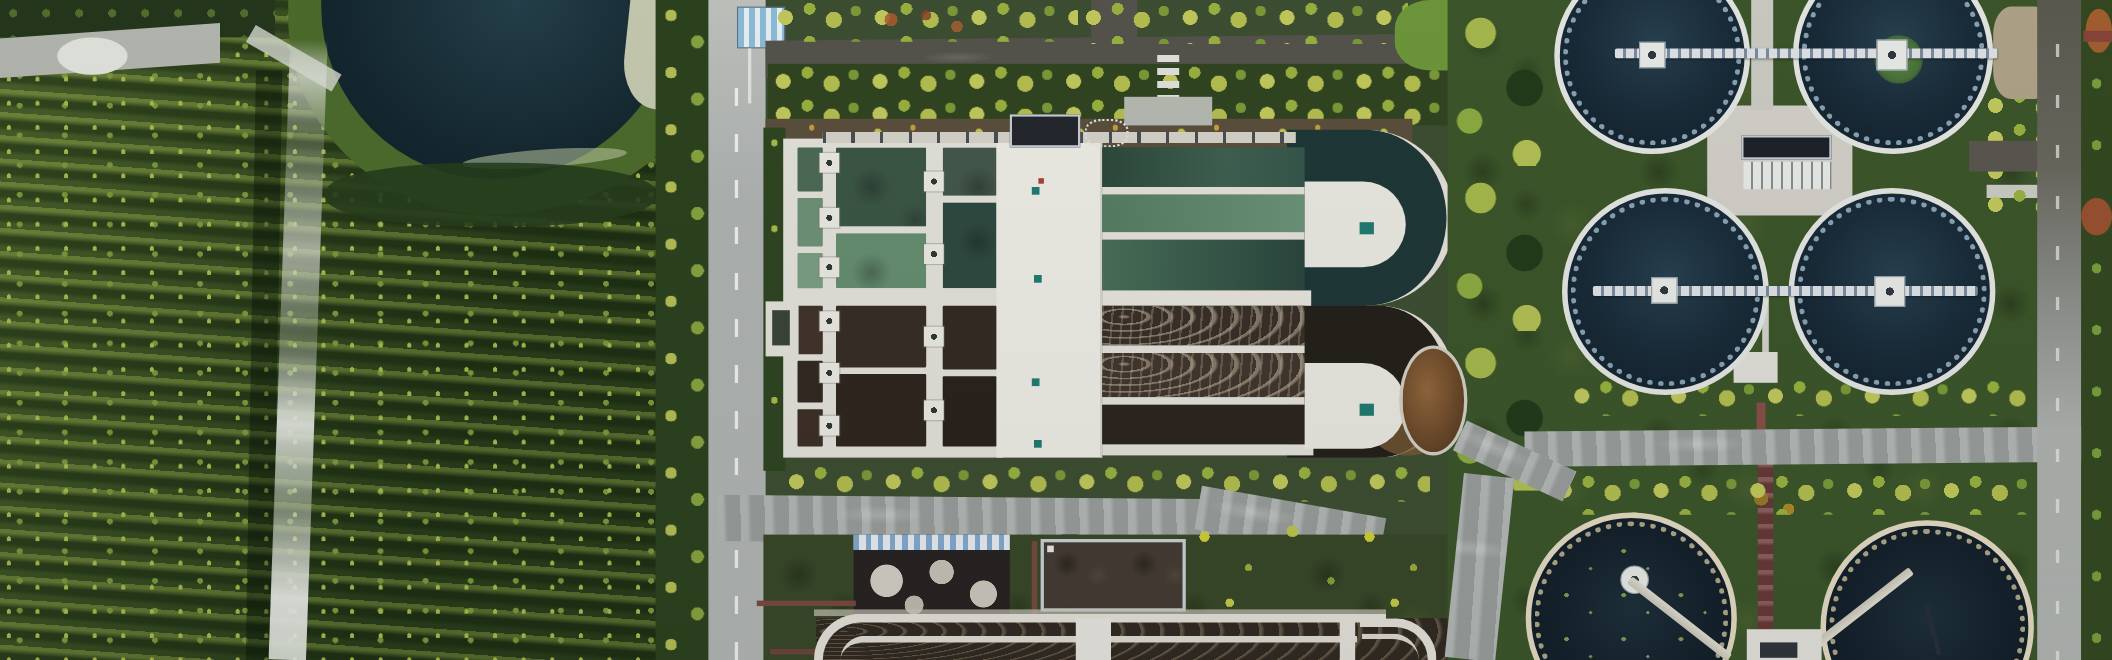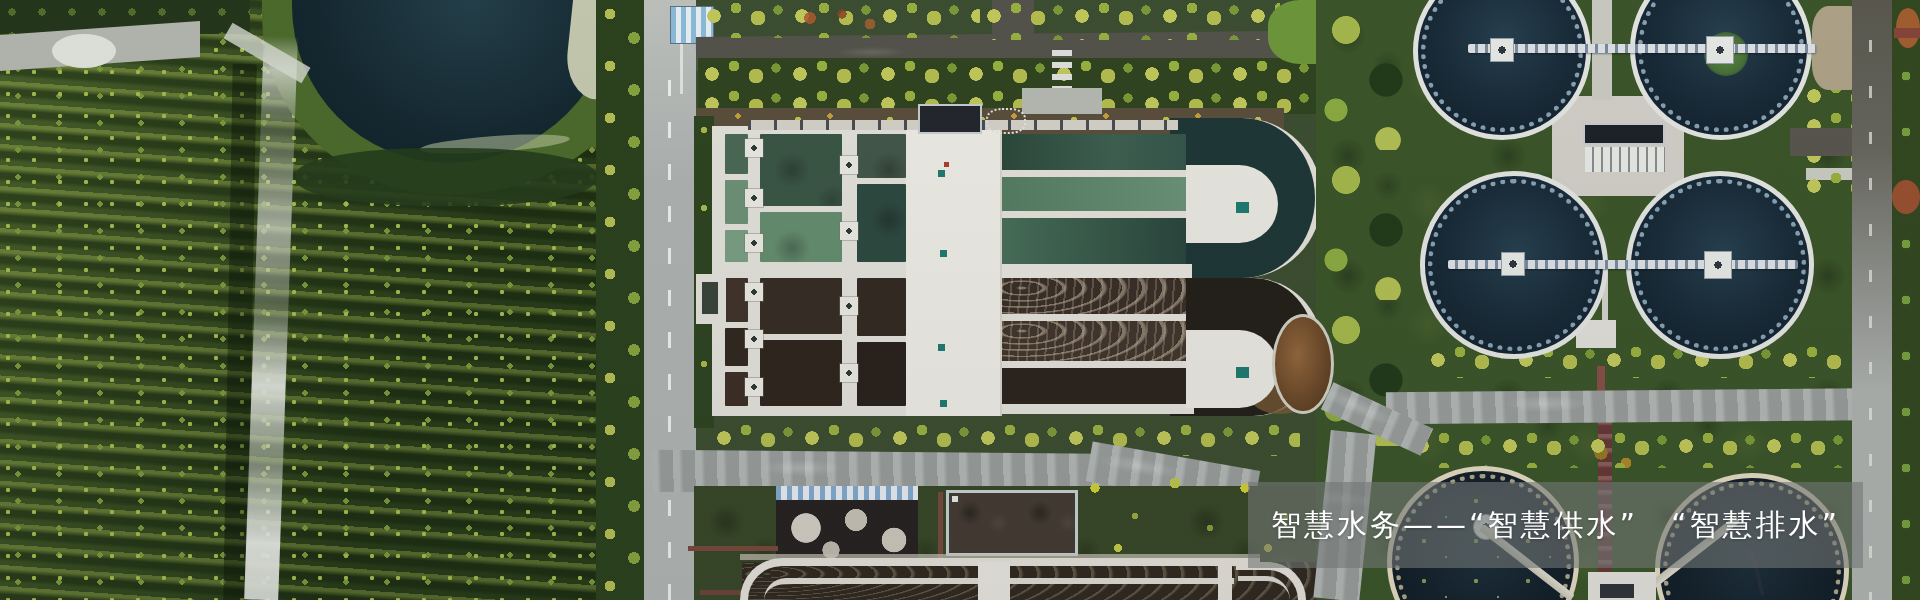--- a/index.html
+++ b/index.html
@@ -406,17 +406,14 @@
   <div class="clar cream" style="left:1655px;top:473px;width:194px;height:194px;"></div>
   <div class="plat" style="left:1473px;top:514px;width:26px;height:26px;border-radius:50%;"></div>
   <div class="arm" style="left:1484px;top:524px;width:115px;transform:rotate(38deg);"></div>
   <div class="arm" style="left:1740px;top:522px;width:115px;transform:rotate(142deg);"></div>
   <div class="arm-dark" style="left:1755px;top:548px;"></div>
   <div class="pad-c56"></div>
   <div class="machine-c56"></div>
 
   <div class="grade"></div>
 
-  <div class="caption">
-    <span class="caption-text">智慧水务——“智慧供水”　“智慧排水”</span>
-  </div>
 
 </div>
 
 </body></html>

